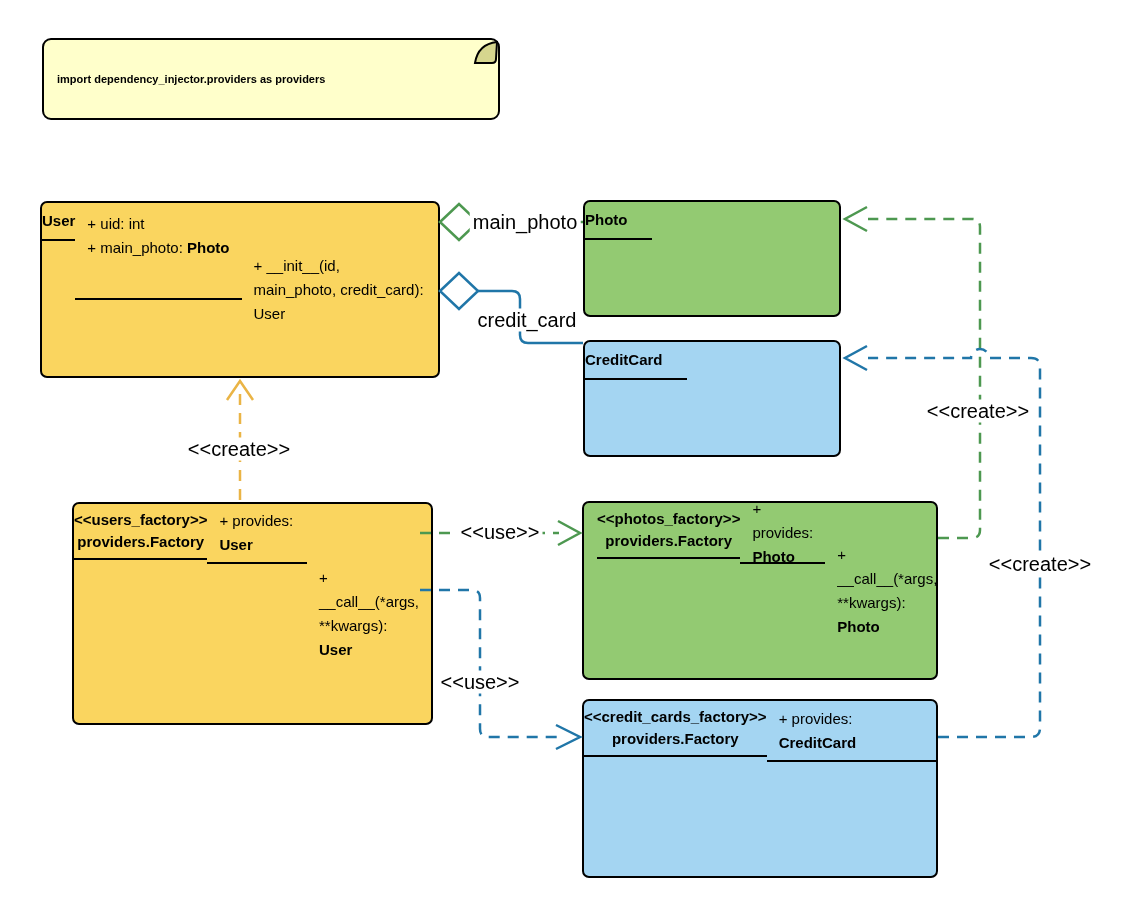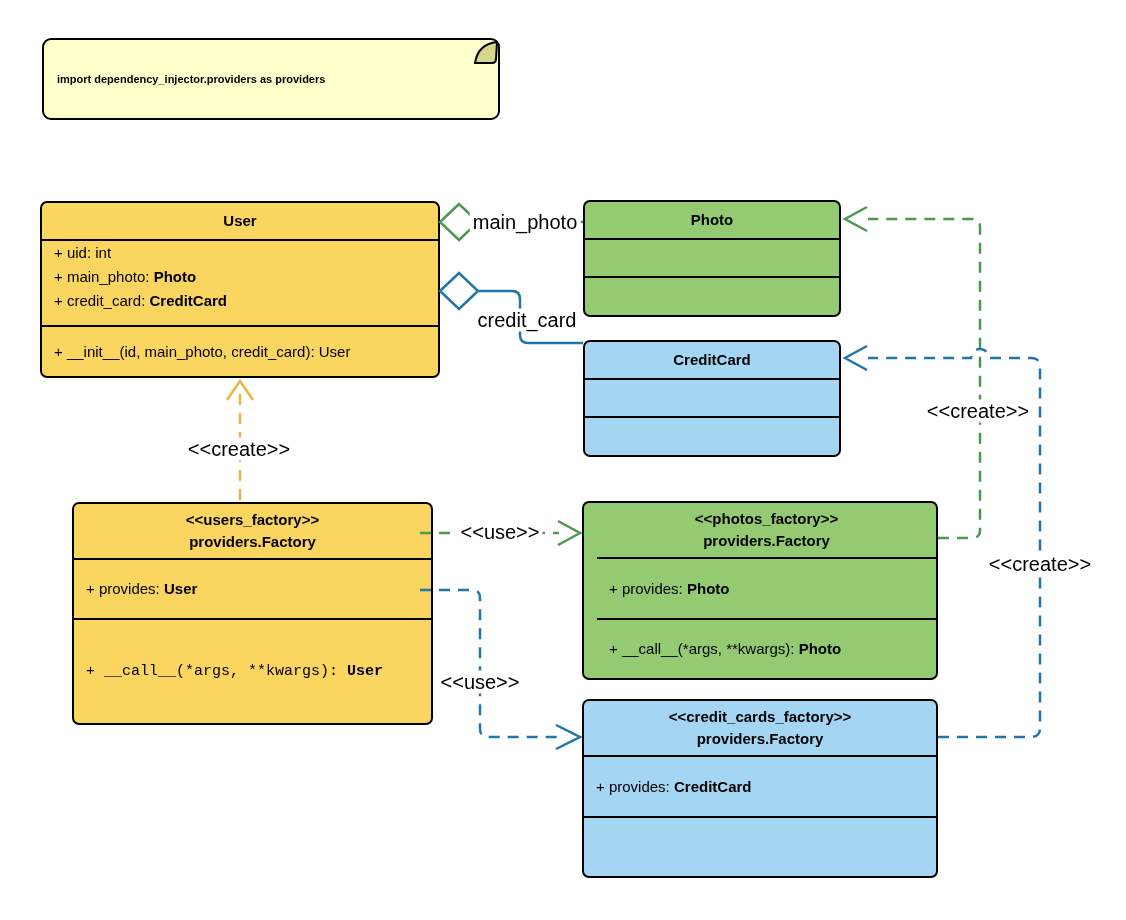--- a/index.html
+++ b/index.html
@@ -11,21 +11,21 @@
   .note{
     position:absolute;left:42px;top:38px;width:458px;height:82px;
     background:#ffffcb;border:2.5px solid #000;border-radius:9px;
     box-sizing:border-box;display:flex;align-items:center;
     padding-left:13px;font-weight:bold;font-size:11px;
   }
   .note-fold{position:absolute;top:-1px;right:-1px;width:26px;height:26px;}
   
   .uml{
     position:absolute;border:2.5px solid #000;border-radius:7px;
-    box-sizing:border-box;display:flex;flex-direction:column;
+    box-sizing:border-box;display:flex;
     font-size:15px;line-height:24px;
   }
   .uml .hdr{
     border-bottom:2px solid #000;display:flex;flex-direction:column;
     align-items:center;justify-content:center;font-weight:bold;text-align:center;
     line-height:22px;
   }
   .uml .cmp{border-bottom:2px solid #000;box-sizing:border-box;padding:0 12px;}
   .uml .cmp.last{border-bottom:none;}
   .uml .cmp.vcenter{display:flex;flex-direction:column;justify-content:center;}
@@ -50,24 +50,23 @@
     <span>import dependency_injector.providers as providers</span>
     <svg class="note-fold" viewBox="0 0 26 26">
       <path d="M2,24 Q5,5 24,3 L23,20 Q23,24 19,24 Z" fill="#d6d68e" stroke="#000" stroke-width="2"></path>
     </svg>
   </div>
 
   <div class="uml fill-yellow" style="left:40px;top:201px;width:400px;height:177px;">
     <div class="hdr" style="height:36px;">
       <div>User</div>
     </div>
-    <div class="cmp" style="height:86px;">
+    <div class="cmp" style="height:97px;padding-top:9px;">
       <div><span>+ uid: int</span><span class="b"></span></div>
       <div><span>+ main_photo: </span><span class="b">Photo</span></div>
-      <div><span>+ credit_card: </span><span class="b">CreditCard</span></div>
     </div>
     <div class="cmp last vcenter" style="flex:1;">
       <div><span>+ __init__(id, main_photo, credit_card): User</span><span class="b"></span></div>
     </div>
   </div>
 
   <div class="uml fill-green" style="left:583px;top:200px;width:258px;height:117px;">
     <div class="hdr" style="height:36px;">
       <div>Photo</div>
     </div>
@@ -84,21 +83,21 @@
   </div>
 
   <div class="uml fill-yellow" style="left:72px;top:502px;width:361px;height:223px;">
     <div class="hdr" style="height:54px;">
       <div>&lt;&lt;users_factory&gt;&gt;</div>
       <div>providers.Factory</div>
     </div>
     <div class="cmp vcenter" style="height:60px;">
       <div><span>+ provides: </span><span class="b">User</span></div>
     </div>
-    <div class="cmp last vcenter" style="flex:1;font-family:Liberation Mono, monospace;">
+    <div class="cmp last vcenter" style="flex:1;">
       <div><span>+ __call__(*args, **kwargs): </span><span class="b">User</span></div>
     </div>
   </div>
 
   <div class="uml fill-green" style="left:582px;top:501px;width:356px;height:179px;padding-left:13px;">
     <div class="hdr" style="height:54px;">
       <div>&lt;&lt;photos_factory&gt;&gt;</div>
       <div>providers.Factory</div>
     </div>
     <div class="cmp vcenter" style="height:61px;">

